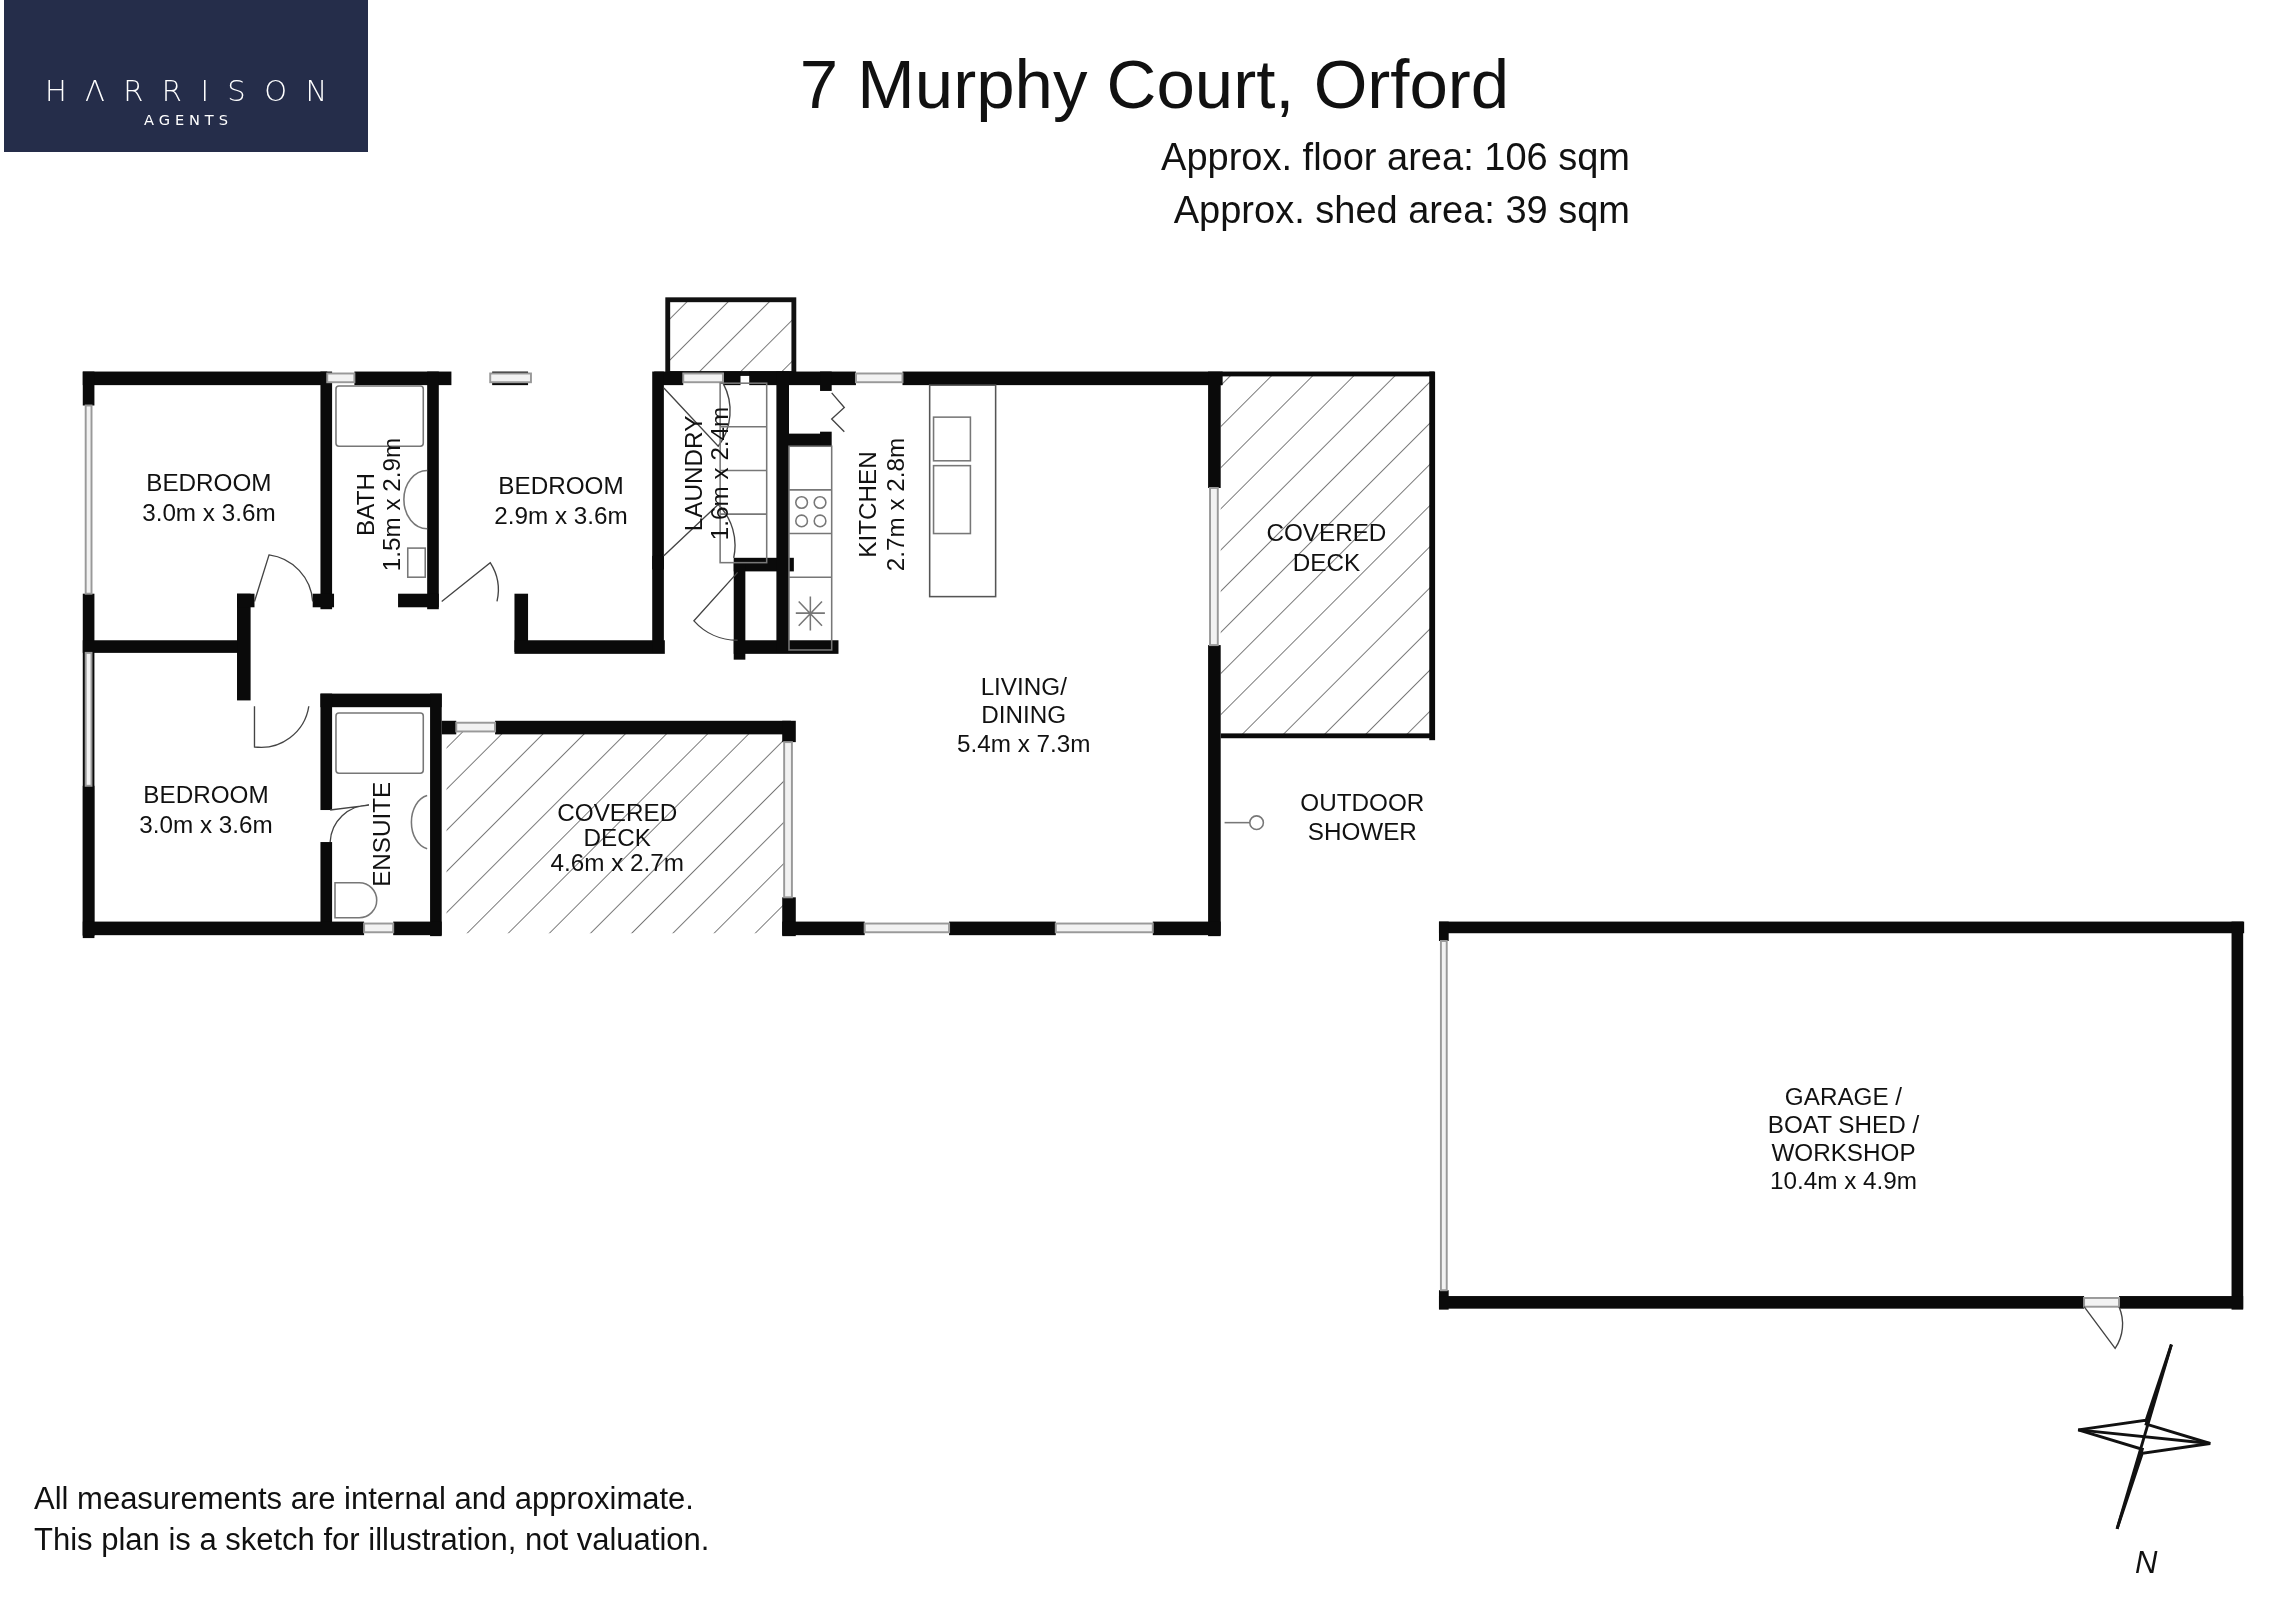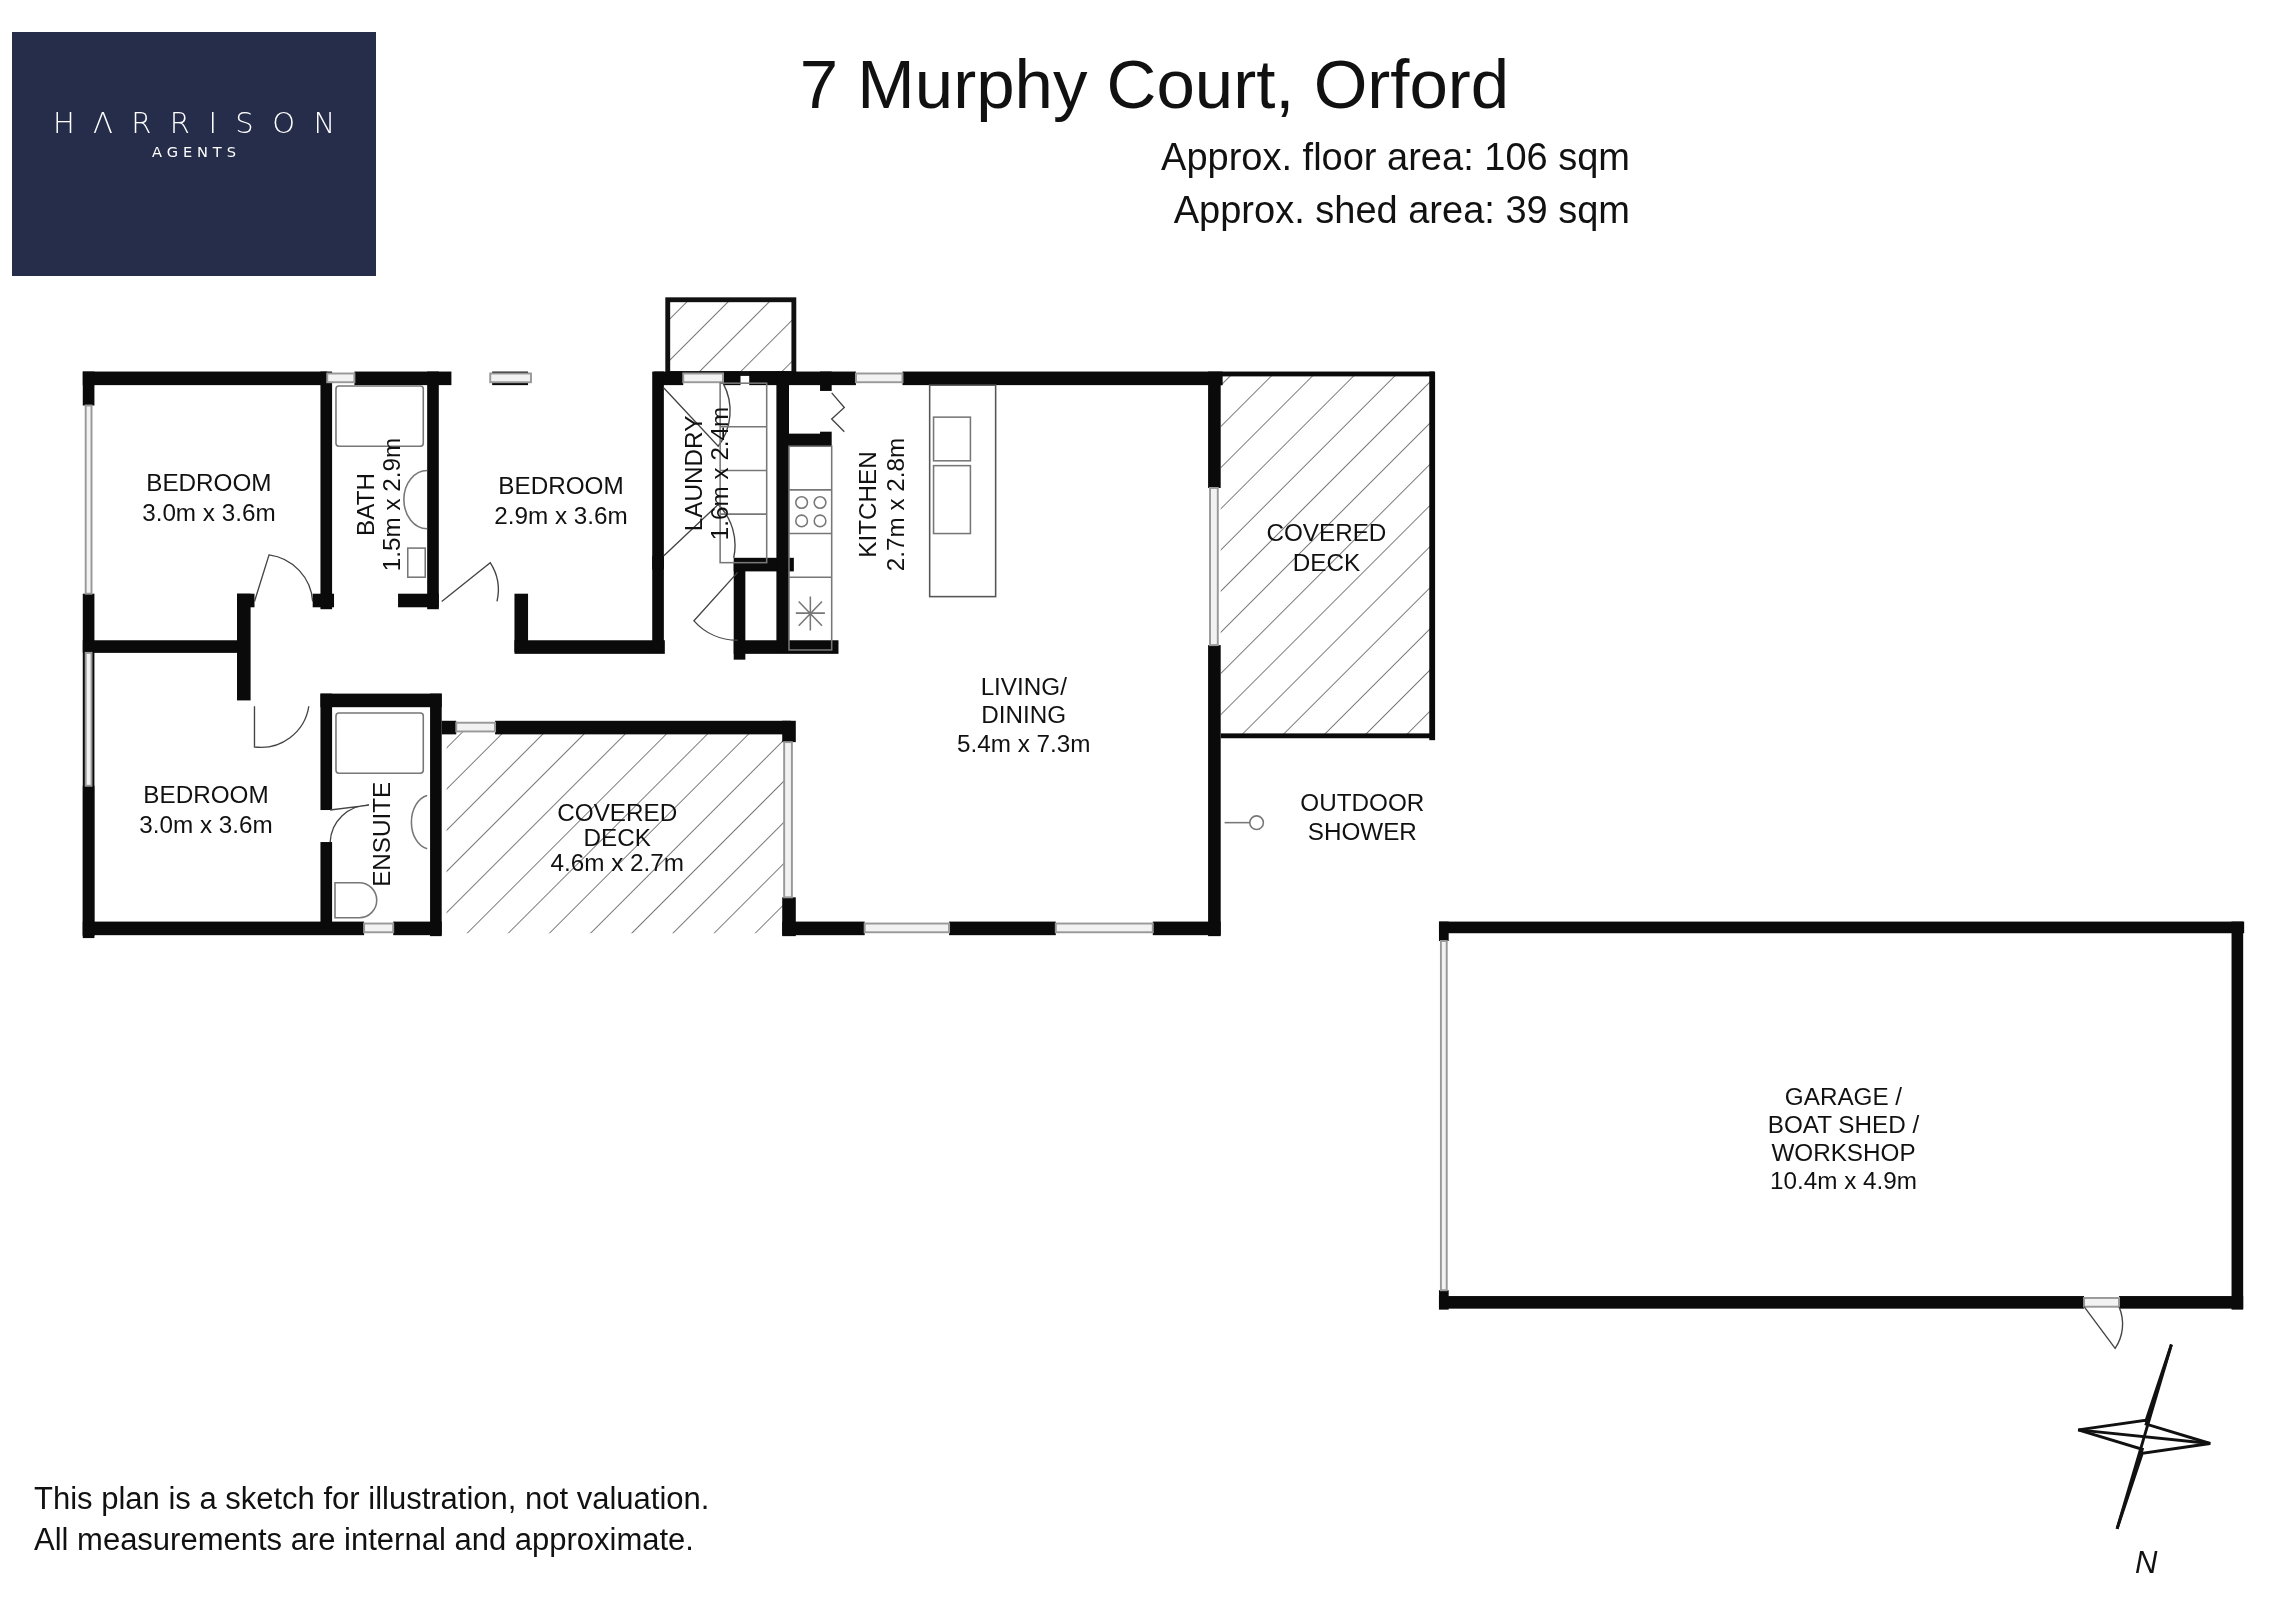--- a/index.html
+++ b/index.html
@@ -1,17 +1,17 @@
 <!DOCTYPE html>
 <html><head>
 <meta charset="utf-8">
 <style>
   html, body { margin: 0; padding: 0; background: #ffffff; }
   body { width: 2292px; height: 1622px; position: relative; overflow: hidden; font-family: "Liberation Sans", sans-serif; color: #111; }
-  .logo { position: absolute; left: 12px; top: 0; width: 364px; height: 244px; background: #252d4a; margin-top: 32px; }
+  .logo { position: absolute; left: 4px; top: 0; width: 364px; height: 152px; background: #252d4a; }
   .logo-name { position: absolute; left: 0; top: 74px; width: 364px; text-align: center; color: #fff; font-family: "DejaVu Sans", sans-serif; font-weight: 300; font-size: 29px; letter-spacing: 18.4px; text-indent: 18.4px; }
   .logo-sub { position: absolute; left: 0; top: 111px; width: 364px; text-align: center; color: #ffffff; font-family: "DejaVu Sans", sans-serif; font-size: 14.6px; letter-spacing: 4.9px; text-indent: 4.9px; }
   .title { position: absolute; left: 679px; width: 951px; text-align: center; top: 54px; font-size: 69px; line-height: 62px; }
   .sub { position: absolute; left: 679px; width: 951px; text-align: right; font-size: 38px; line-height: 49px; }
   .sub1 { top: 133px; }
   .sub2 { top: 186px; }
   svg.plan { position: absolute; left: 0; top: 0; }
   .room-label { font-family: "Liberation Sans", sans-serif; font-size: 25px; fill: #111; text-anchor: middle; }
   .disclaimer { position: absolute; left: 34px; top: 1478px; font-size: 31px; line-height: 41px; }
   .disclaimer div { white-space: nowrap; }
@@ -206,16 +206,16 @@
 
   <g stroke="#111" stroke-width="3" fill="none" stroke-linejoin="miter">
     <path d="M2238 1386 L2212 1464 L2142 1474 L2208 1494 L2182 1576 L2208 1498 L2278 1488 L2212 1468 Z"></path>
     <path d="M2238 1386 L2182 1576"></path>
     <path d="M2142 1474 L2278 1488"></path>
     <text x="2212" y="1622" font-family="'Liberation Sans', sans-serif" font-size="32" fill="#111" stroke="none" text-anchor="middle" font-style="italic">N</text>
   </g>
 </svg>
 
 <div class="disclaimer">
+  <div>All measurements are internal and approximate.</div>
   <div>This plan is a sketch for illustration, not valuation.</div>
-  <div>All measurements are internal and approximate.</div>
 </div>
 
 
 </body></html>

